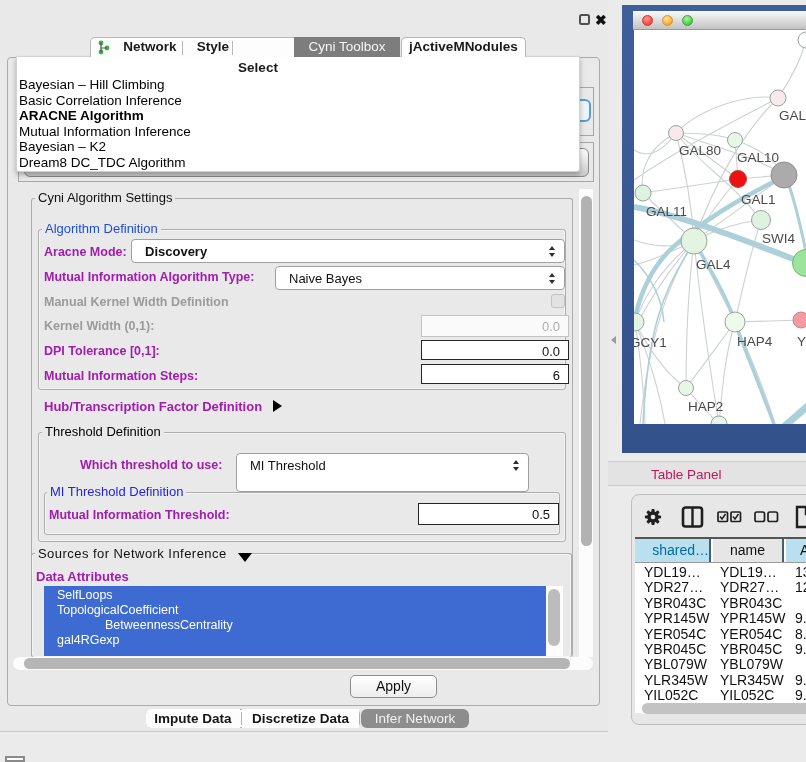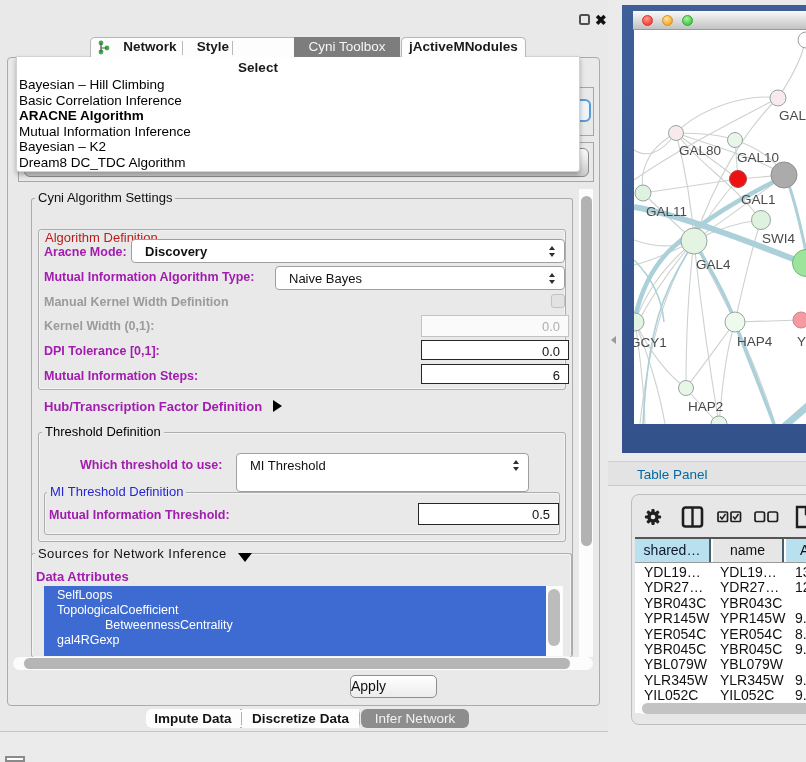--- a/index.html
+++ b/index.html
@@ -74,21 +74,21 @@
 #popup .it { position:absolute; left:2px; font-size:13.5px; color:#000; }
 
 
 #datalist { left:44px; top:586px; width:519px; height:70px; background:#fff; overflow:hidden; }
 #bluesel { position:absolute; left:0; top:0; width:502px; height:70px; background:#3e6bd1; }
 #bluesel div { position:absolute; left:13px; color:#fff; font-size:12.5px; }
 #listsb { position:absolute; right:0; top:0; width:17px; height:70px; background:#fdfdfd; }
 #listsb div { position:absolute; left:2px; top:3px; width:12px; height:57px; background:#bcbcbc; border-radius:6px; }
 
 #applybtn { left:350px; top:675px; width:87px; height:23px; background:linear-gradient(#ffffff,#ececec);
-  border:1px solid #8e8e8e; border-radius:5px; line-height:21px;
+  border:1px solid #8e8e8e; border-radius:5px; text-align:center; line-height:21px;
   font-size:14px; color:#111; }
 
 
 .btab { position:absolute; top:709px; height:19px; line-height:19px; text-align:center;
   font-size:13.5px; font-weight:bold; color:#151515; background:#fdfdfd; }
 #btabs { left:146px; top:709px; width:214px; height:19px; background:#fdfdfd;
   border:1px solid #b2b2b2; border-radius:5px 5px 5px 5px; }
 #infertab { left:361px; top:709px; width:108px; height:19px; background:#8d8d8d;
   border-radius:6px; color:#f2f2f2; text-align:center; line-height:19px; font-size:13.5px; }
 #cornerbox { left:5px; top:756px; width:20px; height:6px; background:#fdfdfd; border:2px solid #8a8a8a; }
@@ -96,21 +96,21 @@
 
 #netwin { left:622px; top:5px; width:184px; height:448px;
   background:linear-gradient(#3e5f9a,#33518a); }
 #mactitle { left:11px; top:6px; width:173px; height:19px;
   background:linear-gradient(#fafafa,#c2c2c2); border-bottom:1px solid #9a9a9a; }
 .light { position:absolute; top:4px; width:11px; height:11px; border-radius:50%; }
 #canvas { left:12px; top:25px; width:172px; height:394px; background:#fff; }
 
 #tpbar { left:608px; top:461px; width:198px; height:25px; background:#e3e3e3;
   border-top:1px solid #cfcfcf; border-bottom:1px solid #cccccc; }
-#tpbar .txt { position:absolute; left:29px; top:5px; font-size:13.5px; color:#0369a1; }
+#tpbar .txt { position:absolute; left:43px; top:5px; font-size:13.5px; color:#be185d; }
 #tablebox { left:631px; top:494px; width:185px; height:231px; background:#e7e7e7;
   border:1px solid #bebebe; border-radius:8px; }
 .trow { position:absolute; left:0; width:182px; height:15.4px; line-height:15.4px; }
 .trow .c1 { position:absolute; left:9px; }
 .trow .c2 { position:absolute; left:85px; }
 .trow .c3 { position:absolute; left:160px; }
 </style>
 </head>
 <body>
 <div id="page">
@@ -130,21 +130,21 @@
         <div class="abs" id="vsbthumb"></div>
       </div>
     <div class="abs" id="hsb">
         <div class="abs" id="hsbthumb"></div>
       </div>
 
     <div class="grp" style="left:31px; top:198px; width:542px; height:459px; border-bottom:none; box-shadow:none;"></div>
     <div class="grptitle" style="left:35px; top:190px;">Cyni Algorithm Settings</div>
 
     <div class="grp" style="left:38px; top:229px; width:528px; height:161px;"></div>
-    <div class="grptitle" style="left:42px; top:230px; color:#b91c1c;">Algorithm Definition</div>
+    <div class="grptitle" style="left:42px; top:221px; color:#1d4ed8;">Algorithm Definition</div>
 
     <div class="lbl" style="left:44px; top:245px;">Aracne Mode:</div>
     <div class="combo" style="left:131px; top:239px; width:434px; height:24px;font-weight:bold;">
         <span class="ct">Discovery</span>
         <span class="arr"></span>
       </div>
     <div class="lbl" style="left:44px; top:270px;">Mutual Information Algorithm Type:</div>
     <div class="combo" style="left:275px; top:266px; width:290px; height:24px;">
         <span class="ct">Naive Bayes</span>
         <span class="arr"></span>
@@ -358,21 +358,21 @@
         <path d="M89,13.5 l2,2.5 3.5,-5" stroke-width="1.5"></path>
         <rect x="111" y="9" width="9.5" height="9.5" rx="1.8"></rect>
         <rect x="124" y="9" width="9.5" height="9.5" rx="1.8"></rect>
       </g>
       <g fill="none" stroke="#1f1f1f" stroke-width="2.4">
         <path d="M153,4 h9 v7 h3 v13 h-12 z" fill="#e7e7e7"></path>
       </g>
     </svg>
 
     <div class="abs" style="left:3px; top:42px; width:182px; height:176px; background:#fff; border-top:2px solid #555;">
-      <div class="abs" style="left:0; top:0; width:76px; height:23px; background:#b9e0ef; border-right:2px solid #49606b; text-align:center; font-size:14px; color:#0f172a; line-height:23px;">shared…</div>
+      <div class="abs" style="left:0; top:0; width:76px; height:23px; background:#b9e0ef; border-right:2px solid #49606b; text-align:right; font-size:14px; color:#0369a1; line-height:23px;">shared…</div>
       <div class="abs" style="left:78px; top:0; width:71px; height:23px; background:#e6e6e6; border-right:2px solid #49606b; text-align:center; font-size:14px; color:#111; line-height:23px;">name</div>
       <div class="abs" style="left:151px; top:0; width:31px; height:23px; background:#b9e0ef; font-size:14px; color:#111; line-height:23px; padding-left:14px;">A</div>
       <div class="abs" style="left:0; top:23px; width:182px; height:1px; background:#9a9a9a;"></div>
       <div class="abs" id="rows" style="left:0; top:26px; width:182px; height:137px; font-size:14px; color:#111; overflow:hidden;">
         <div class="trow" style="top:0;">
             <span class="c1">YDL19…</span>
             <span class="c2">YDL19…</span>
             <span class="c3">13…</span>
           </div>
         <div class="trow" style="top:15.4px;">

